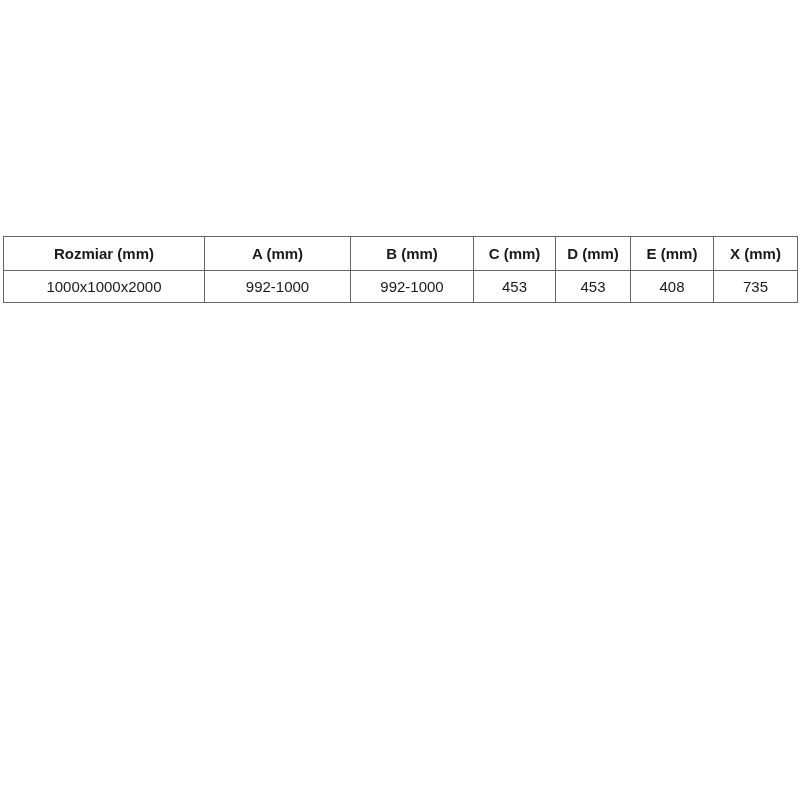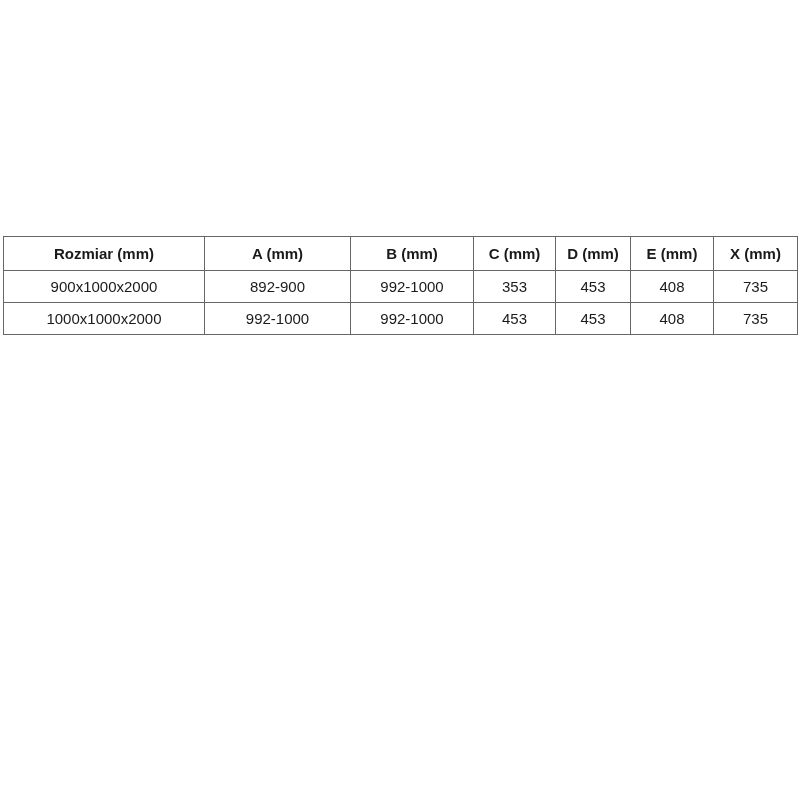--- a/index.html
+++ b/index.html
@@ -79,29 +79,20 @@
             <th>A (mm)</th>
             <th>B (mm)</th>
             <th>C (mm)</th>
             <th>D (mm)</th>
             <th>E (mm)</th>
             <th>X (mm)</th>
           </tr>
       </thead>
       <tbody>
           <tr>
-            <td>900x1000x2000</td>
-            <td>892-900</td>
-            <td>992-1000</td>
-            <td>353</td>
-            <td>453</td>
-            <td>408</td>
-            <td>735</td>
-          </tr>
-          <tr>
             <td>1000x1000x2000</td>
             <td>992-1000</td>
             <td>992-1000</td>
             <td>453</td>
             <td>453</td>
             <td>408</td>
             <td>735</td>
           </tr>
         </tbody>
     </table>

